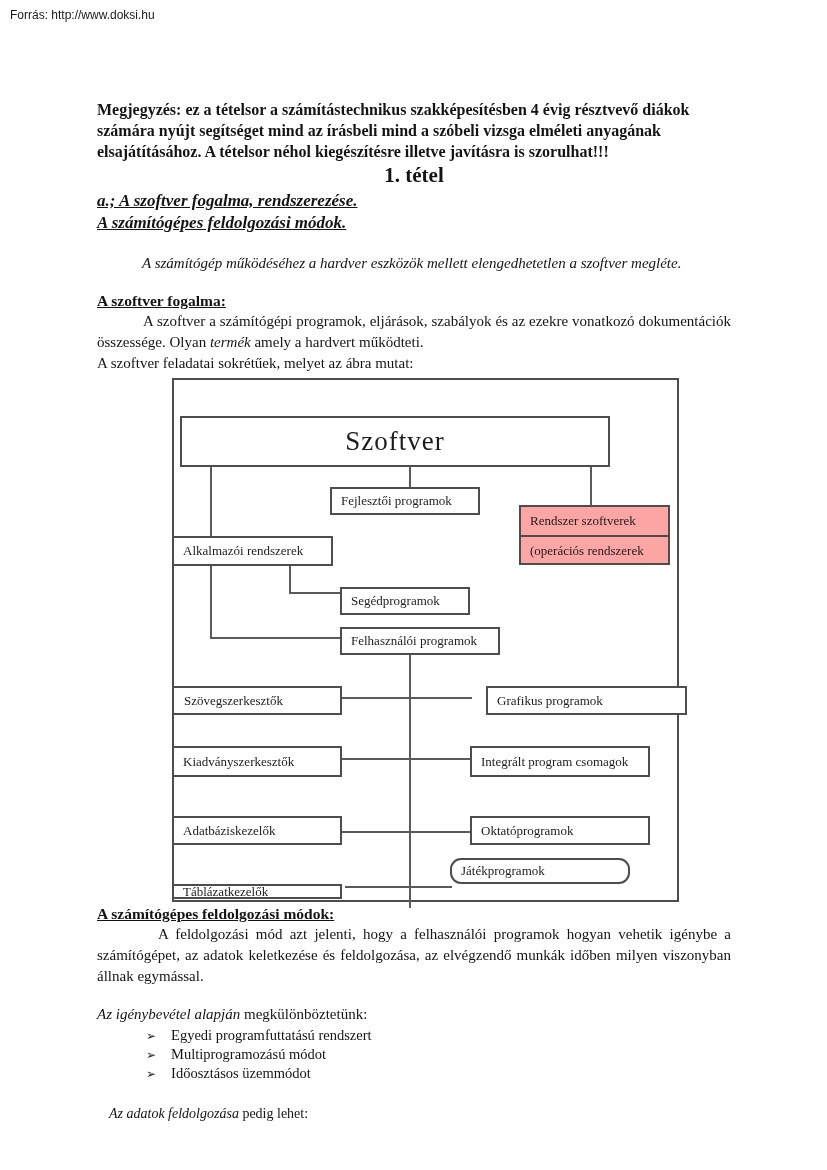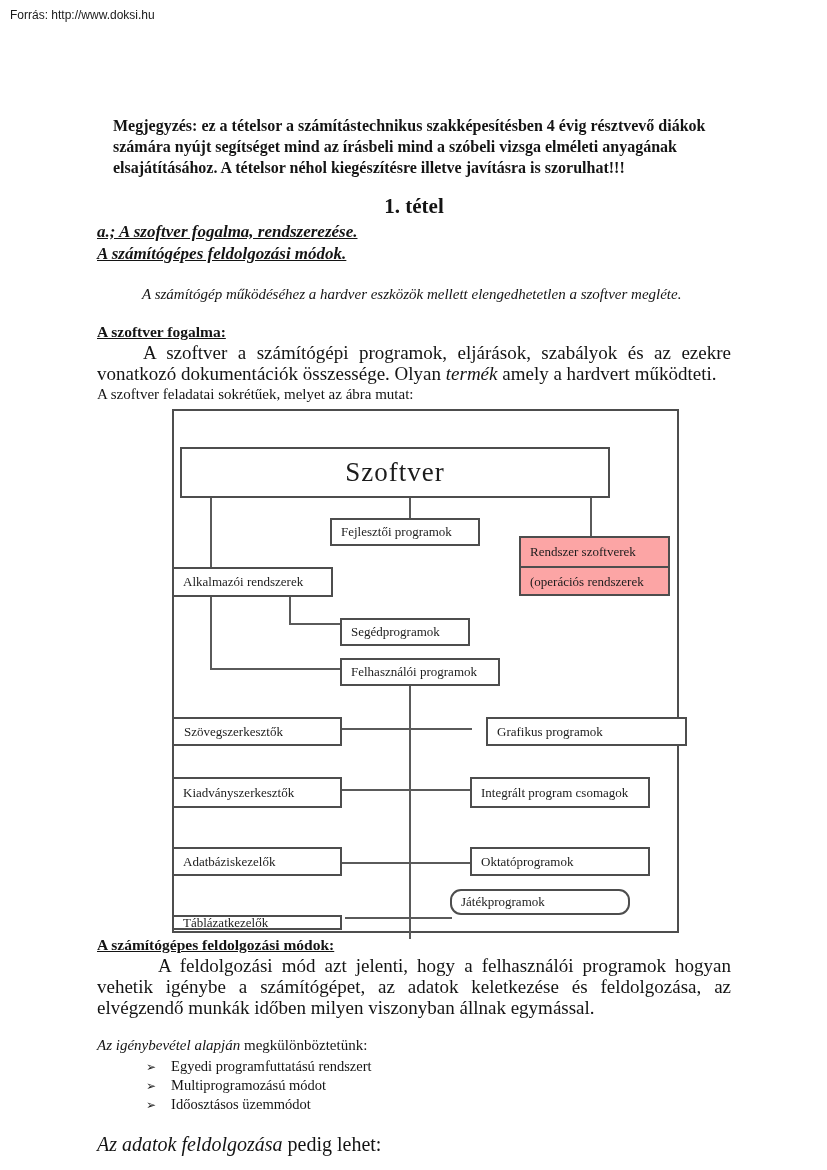--- a/index.html
+++ b/index.html
@@ -5,32 +5,32 @@
   html,body{margin:0;padding:0;}
   body{
     width:827px;height:1170px;background:#ffffff;color:#141414;
     font-family:"Liberation Serif", serif;position:relative;overflow:hidden;
   }
   .source-line{
     position:absolute;left:10px;top:8px;
     font-family:"Liberation Sans", sans-serif;font-size:12px;color:#1a1a1a;
   }
   .content{position:absolute;left:97px;top:99px;width:634px;}
-  .note{font-weight:bold;font-size:16px;line-height:21px;margin:16px;text-align:left;}
+  .note{font-weight:bold;font-size:16px;line-height:21px;margin:0;text-align:left;}
   .doc-title{font-size:21px;font-weight:bold;text-align:center;margin:1px 0 2px 0;}
   .subtitle{
     font-size:17px;font-weight:bold;font-style:italic;text-decoration:underline;
     margin:0;line-height:22px;
   }
   .intro{margin:19px 0 0 0;font-size:15px;line-height:21px;text-indent:45px;font-style:italic;}
   .sec-heading{
     font-size:15.5px;font-weight:bold;text-decoration:underline;
     margin:17px 0 0 0;line-height:20px;
   }
-  .body-para{font-size:19px;line-height:21px;margin:0;text-align:justify;}
+  .body-para{font-size:15px;line-height:21px;margin:0;text-align:justify;}
   .indent46{text-indent:46px;}
   .indent61{text-indent:61px;}
   .plain{font-size:15px;line-height:21px;margin:0;text-align:left;}
   .lead{font-size:15px;line-height:21px;margin:17px 0 0 0;}
   .it{font-style:italic;}
   
   .diagram{
     position:relative;width:507px;height:524px;margin:4px 0 0 75px;
     border:2px solid #4d4d4d;box-sizing:border-box;background:#fff;
   }
@@ -51,21 +51,21 @@
   .vline,.hline{position:absolute;background:#5a5a5a;}
   .vline{width:2px;}
   .hline{height:2px;}
   
   .bullets{list-style:none;margin:1px 0 0 0;padding:0;}
   .bullets li{
     display:flex;align-items:baseline;padding-left:49px;gap:15px;
     font-size:14.5px;line-height:18px;margin:0;
   }
   .arrow-glyph{font-size:12px;color:#1c1c1c;}
-  .lead2{font-size:20px;line-height:21px;margin:20px 0 0 0;}
+  .lead2{font-size:14px;line-height:21px;margin:20px 0 0 12px;}
 </style>
 </head>
 <body>
 
 <div class="source-line">Forrás: http://www.doksi.hu</div>
 
 <div class="content">
 
   <p class="note">Megjegyzés: ez a tételsor a számítástechnikus szakképesítésben 4 évig résztvevő diákok számára nyújt segítséget mind az írásbeli mind a szóbeli vizsga elméleti anyagának elsajátításához. A tételsor néhol kiegészítésre illetve javításra is szorulhat!!!</p>
 

